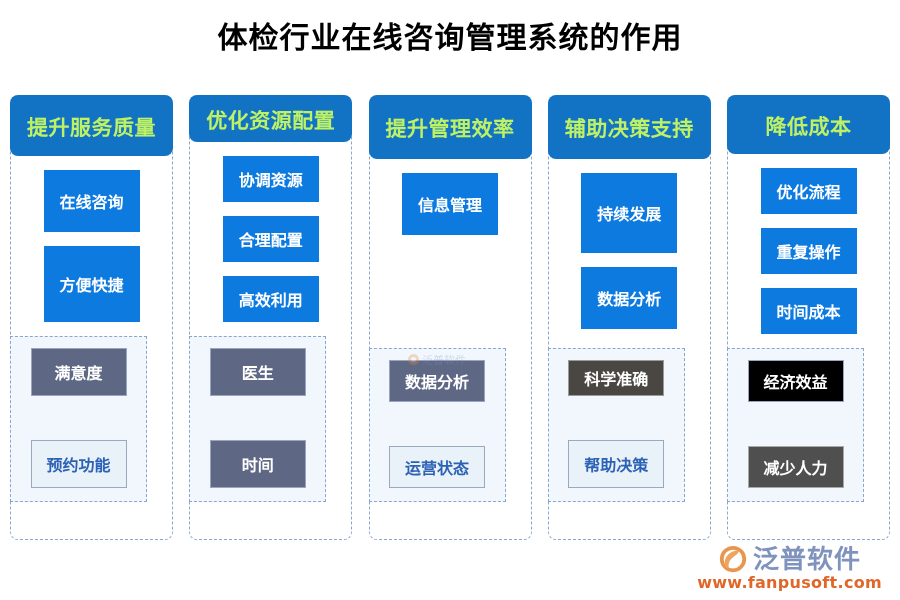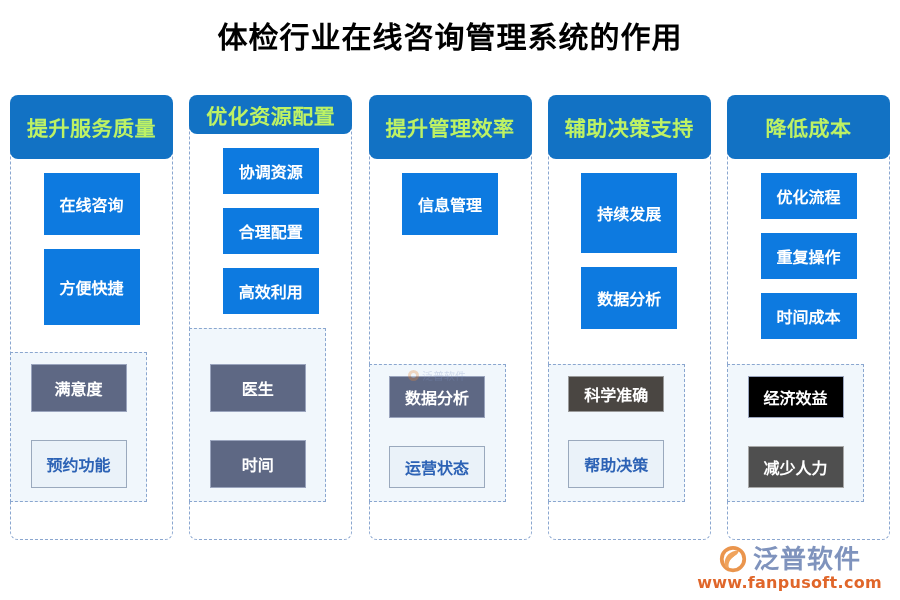--- a/index.html
+++ b/index.html
@@ -182,21 +182,21 @@
     width: 96px;
     font-family: "DejaVu Serif", "Liberation Serif", serif;
     font-weight: bold;
     font-size: 16px;
     display: flex;
     align-items: center;
     justify-content: center;
     white-space: nowrap;
     box-sizing: border-box;
   }
-  .sub-box + .sub-box { margin-top: 28px; }
+  .sub-box + .sub-box { margin-top: 44px; }
 
   
   .sub-slate {
     background: #5e6884;
     color: #ffffff;
     border: 1px solid #9aa4bd;
   }
   .sub-light {
     background: #eaf2f9;
     color: #2c62b5;
@@ -283,21 +283,21 @@
       <div class="column">
         <div class="column-frame"></div>
         <div class="column-header">优化资源配置</div>
         <div class="column-body">
           <div class="blue-stack">
             <div class="item-box" style="height: 46px;">协调资源</div>
             <div class="item-box" style="height: 46px;">合理配置</div>
             <div class="item-box" style="height: 46px;">高效利用</div>
           </div>
           <div class="subgroup">
-            <div class="sub-box sub-slate" style="height: 48px; margin-top: 24px;">医生</div>
+            <div class="sub-box sub-slate" style="height: 48px;">医生</div>
             <div class="sub-box sub-slate" style="height: 48px;">时间</div>
           </div>
         </div>
       </div>
       <div class="column">
         <div class="column-frame"></div>
         <div class="column-header">提升管理效率</div>
         <div class="column-body">
           <div class="blue-stack">
             <div class="item-box" style="height: 62px;">信息管理</div>

